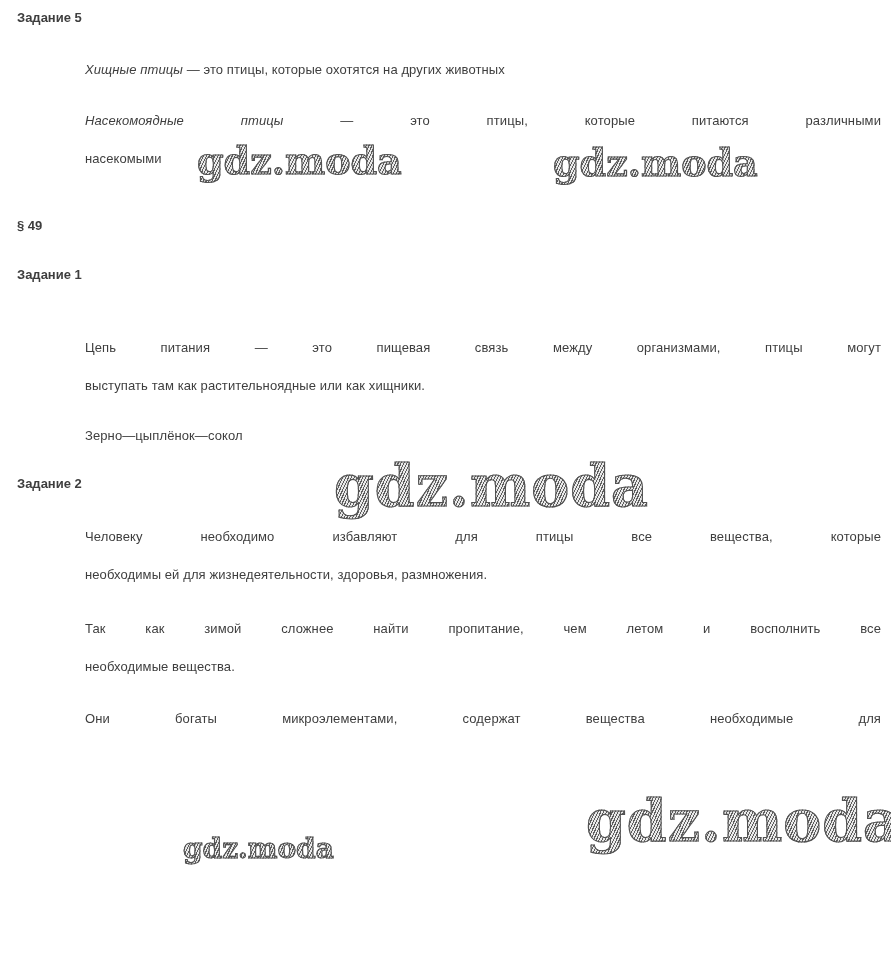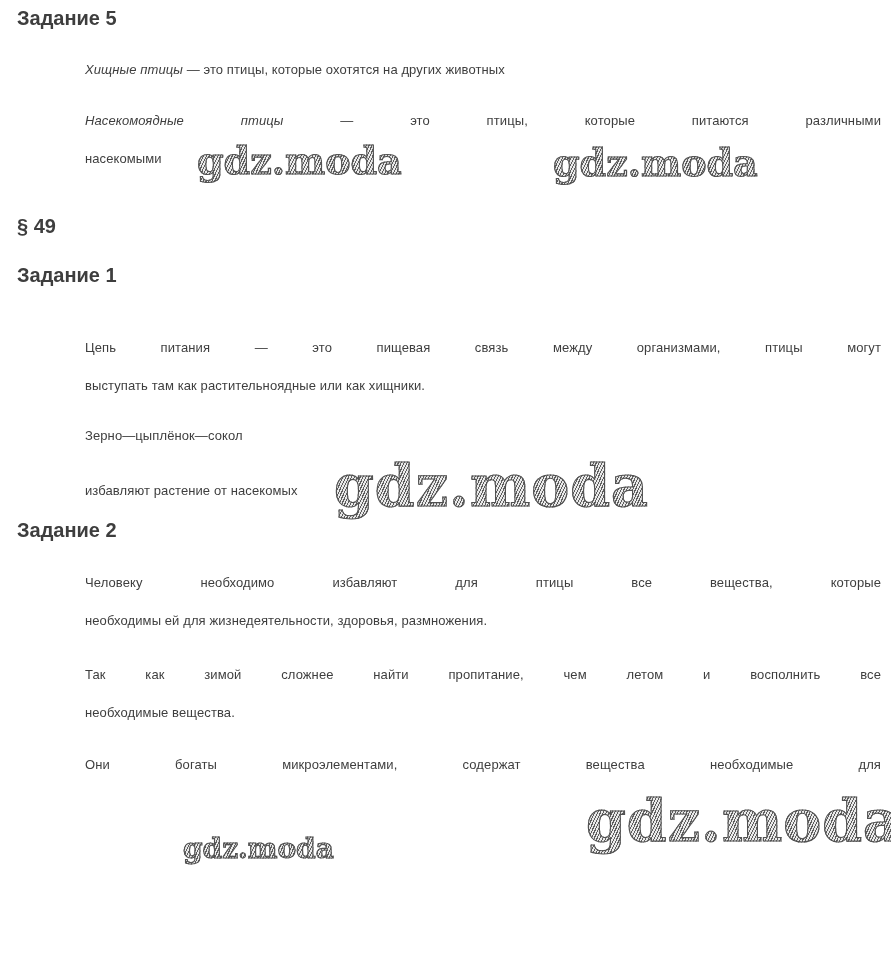--- a/index.html
+++ b/index.html
@@ -6,21 +6,21 @@
   body {
     width:891px; height:977px;
     background:#ffffff;
     font-family:"Liberation Sans", sans-serif;
     color:#3e3e3e;
     position:relative;
     overflow:hidden;
   }
   .heading {
     font-weight:700;
-    font-size:20px;
+    font-size:13px;
     line-height:24px;
     margin-left:17px;
     margin-right:10px;
   }
   .para {
     font-size:13px;
     line-height:38px;
     margin-left:85px;
     margin-right:10px;
     letter-spacing:0.1px;
@@ -90,21 +90,20 @@
 <div class="para b6">
   <div class="line full">Цепь питания — это пищевая связь между организмами, птицы могут</div>
   <div class="line">выступать там как растительноядные или как хищники.</div>
 </div>
 
 <div class="para b7">
   <div class="line">Зерно—цыплёнок—сокол</div>
 </div>
 
 <div class="para b8">
-  <div class="line">избавляют растение от насекомых</div>
 </div>
 
 <div class="heading b9">Задание 2</div>
 
 <div class="para b10">
   <div class="line full">Человеку необходимо избавляют для птицы все вещества, которые</div>
   <div class="line">необходимы ей для жизнедеятельности, здоровья, размножения.</div>
 </div>
 
 <div class="para b11">

